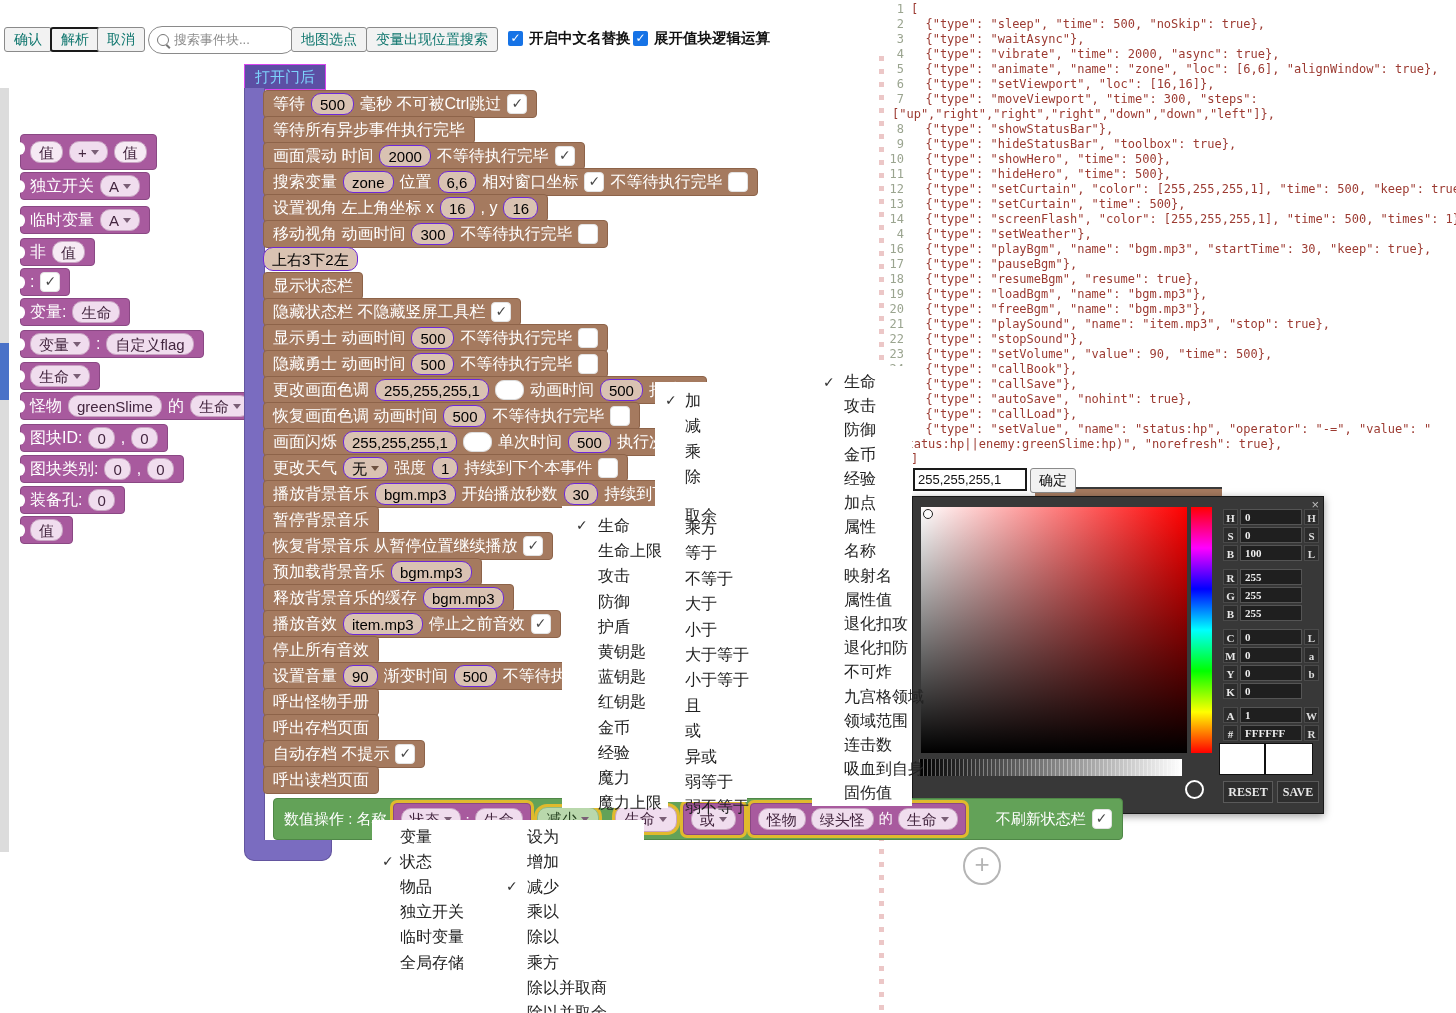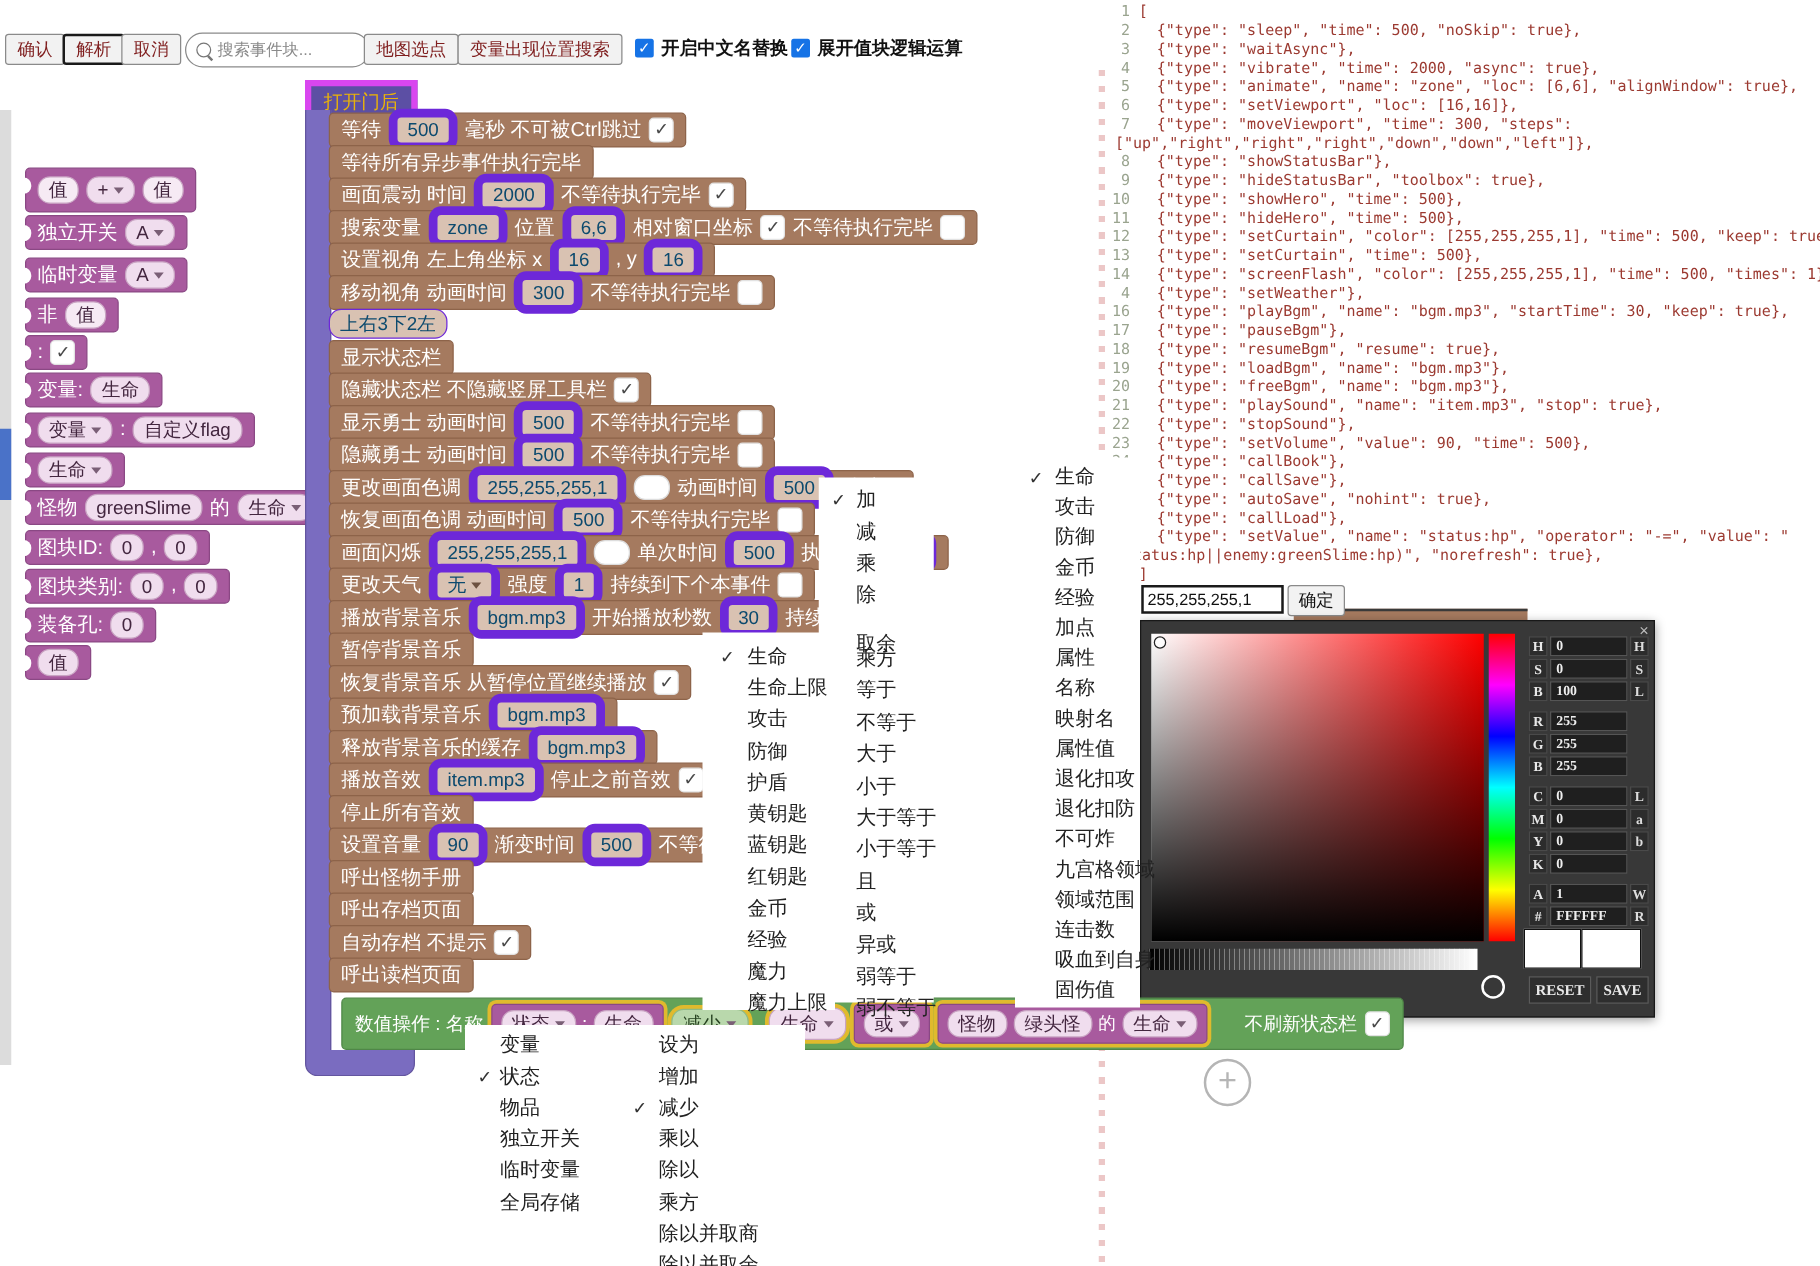--- a/index.html
+++ b/index.html
@@ -1,50 +1,50 @@
 <!DOCTYPE html>
 <html><head>
 <meta charset="utf-8">
 <style>
   html,body{margin:0;padding:0;background:#fff;font-family:"Liberation Sans","DejaVu Sans",sans-serif;}
   #stage{position:relative;width:1456px;height:1013px;background:#fff;overflow:hidden;}
 
   
   #toolbar{position:absolute;left:0;top:0;width:878px;height:56px;background:#fff;}
-  .tbtn{position:absolute;top:27px;height:25px;padding:0 9px;background:#f2f2f2;border:1px solid #8a8a8a;border-radius:3px;font-size:14px;color:#7f1d1d;display:flex;align-items:center;}
+  .tbtn{position:absolute;top:27px;height:25px;padding:0 9px;background:#f2f2f2;border:1px solid #8a8a8a;border-radius:3px;font-size:14px;color:#0f766e;display:flex;align-items:center;}
   .tbtn.focus{border:2px solid #1a1a1a;}
   #searchbox{position:absolute;left:148px;top:26px;width:130px;height:26px;border:1px solid #8a8a8a;border-radius:14px;display:flex;align-items:center;padding:0 8px;color:#8a8a8a;font-size:13px;gap:5px;background:#fff;}
   .mag{width:10px;height:10px;border:1.5px solid #777;border-radius:50%;position:relative;flex:none;}
   .mag::after{content:"";position:absolute;left:9px;top:9px;width:5px;height:1.5px;background:#777;transform:rotate(45deg);transform-origin:0 0;}
   .cbx{position:absolute;top:31px;width:15px;height:15px;background:#1673e6;border-radius:2px;color:#fff;font-size:12px;line-height:15px;text-align:center;}
   .cblab{position:absolute;top:29px;font-size:14.5px;font-weight:bold;color:#111;}
 
   
   #lstrip{position:absolute;left:0;top:88px;width:9px;height:764px;background:#dcdcdc;}
   #lstrip-blue{position:absolute;left:0;top:255px;width:9px;height:57px;background:#4a72c8;}
 
   
   .blk{position:absolute;display:inline-flex;align-items:center;gap:6px;height:26px;padding:0 9px;border-radius:4px;font-size:16px;color:#fff;white-space:nowrap;}
   .blk.purple{background:#a85a9e;border:1px solid #8a4884;}
   .blk.brown{background:#a57a5f;border:1px solid #8d6349;}
   .blk.tall{height:34px;}
   .blk.tab::before{content:"";position:absolute;left:-2px;top:7px;width:6px;height:13px;background:#fff;border-radius:0 6px 6px 0;}
   .pill{display:inline-flex;align-items:center;gap:4px;height:20px;padding:0 8px;border-radius:10px;font-size:15px;line-height:19px;}
   .purple .pill{background:#f0ddee;border:1px solid #c9a4c3;color:#43263f;}
-  .brown .pill{background:#d9c2b2;border:7px solid #6d28d9;color:#0c4a6e;}
+  .brown .pill{background:#d9c2b2;border:1px solid #6d28d9;color:#000000;}
   .pill.socket{background:#f6eaf4;}
   .caret{width:0;height:0;border-left:4px solid transparent;border-right:4px solid transparent;border-top:5px solid #7a5f76;display:inline-block;}
   .brown .caret{border-top-color:#6d5140;}
   .check{width:18px;height:18px;background:#fff;border-radius:4px;border:1px solid #e2e2e2;color:#4a4a4a;font-size:14px;line-height:17px;text-align:center;flex:none;}
   .swatch{width:27px;height:18px;background:#fff;border-radius:9px;border:1px solid #ddd;flex:none;}
   .pillrow{background:transparent!important;border:none!important;padding:0;}
   .pillrow .pill{height:22px;border-width:1.5px;}
 
   
-  #hat-chip{position:absolute;left:244px;top:64px;height:24px;padding:0 10px;background:#5c4fa4;border:5px solid #d946ef;color:#eab308;font-size:15px;display:flex;align-items:center;}
+  #hat-chip{position:absolute;left:244px;top:64px;height:24px;padding:0 10px;background:#5c4fa4;border:1px solid #d946ef;color:#7dd3fc;font-size:15px;display:flex;align-items:center;}
   #hat-spine{position:absolute;left:244px;top:88px;width:19px;height:752px;background:#7a6cc0;border-left:1px solid #63559f;border-right:1px solid #63559f;}
   #hat-foot{position:absolute;left:244px;top:840px;width:86px;height:20px;background:#7a6cc0;border:1px solid #63559f;border-top:none;border-radius:0 0 10px 10px;}
 
   
   #green-row{position:absolute;left:273px;top:798px;height:40px;background:#63a258;border:1px solid #4f8747;border-radius:4px;display:inline-flex;align-items:center;gap:6px;padding:0 10px;font-size:15px;color:#fff;white-space:nowrap;}
   .gcompound{display:inline-flex;align-items:center;gap:5px;background:#a85a9e;border:1px solid #8a4884;border-radius:4px;height:30px;padding:0 7px;color:#fff;}
   .gcompound .pill{background:#f0ddee;border:1px solid #c9a4c3;color:#43263f;}
   .oppill{display:inline-flex;align-items:center;gap:4px;background:#b9d8ac;border:1px solid #8fba84;color:#25401f;border-radius:10px;height:22px;padding:0 9px;font-size:15px;}
   .vpill{display:inline-flex;align-items:center;gap:4px;background:#f0ddee;border:1px solid #c9a4c3;color:#43263f;border-radius:10px;height:24px;padding:0 9px;font-size:15px;}
   .ylw{box-shadow:0 0 0 3px #e0ba2d;}

